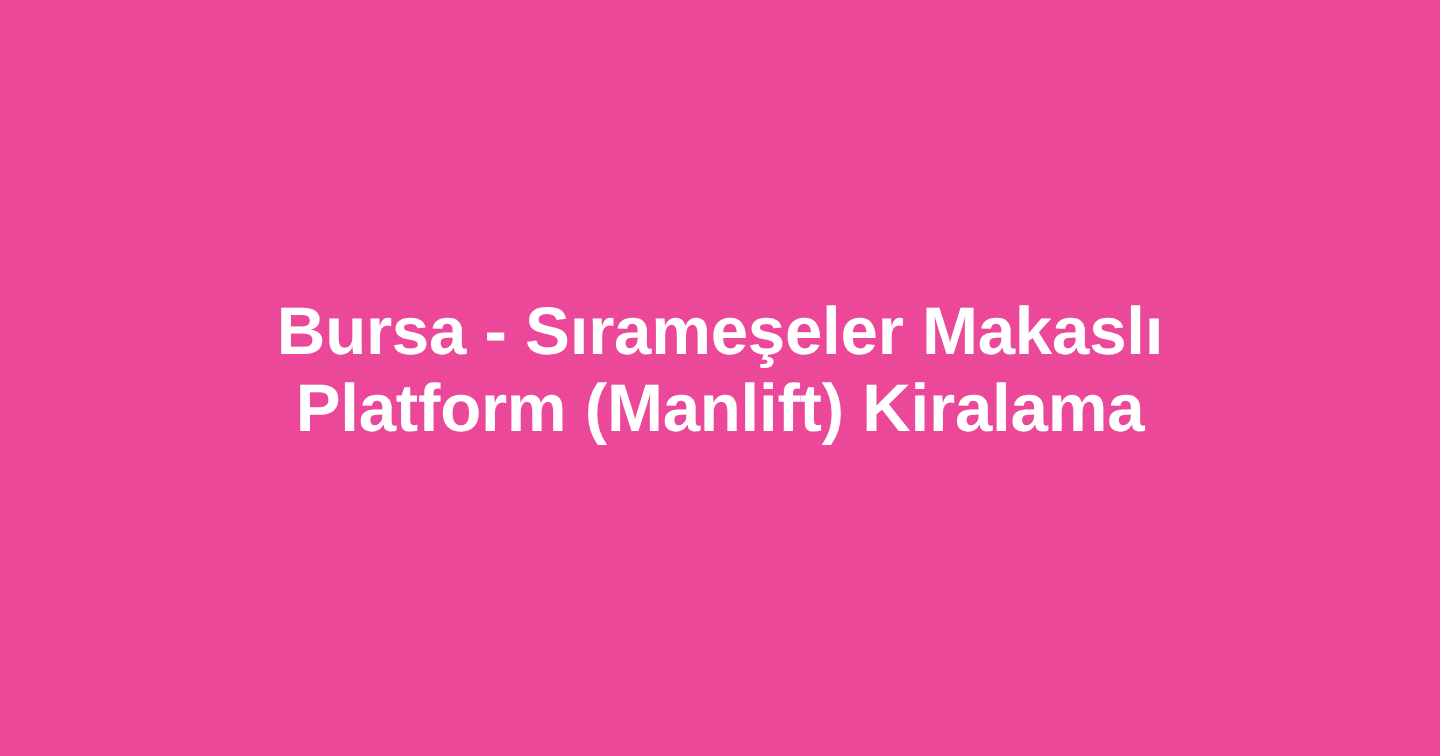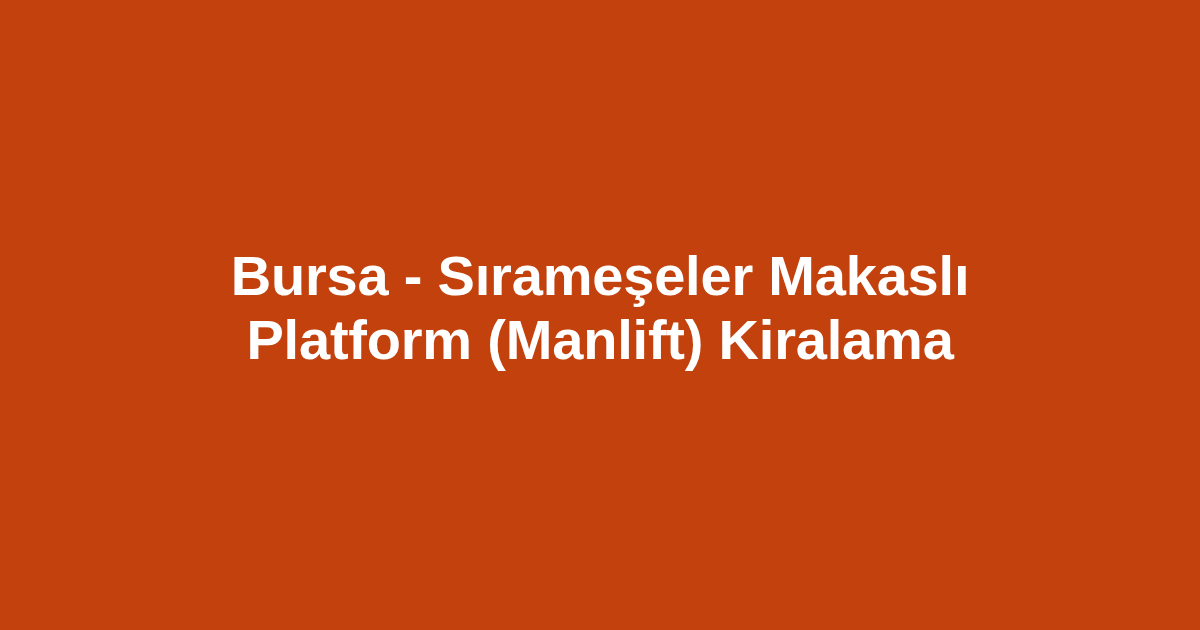--- a/index.html
+++ b/index.html
@@ -16,21 +16,21 @@
   }
 
   .share-card {
     position: relative;
     box-sizing: border-box;
     width: 1200px;
     height: 630px;
     display: flex;
     align-items: center;
     justify-content: center;
-    background: #c2410c;
+    background: #ec4899;
   }
 
   .card-inner {
     width: 1060px;
     display: flex;
     flex-direction: column;
     align-items: center;
     justify-content: center;
     
     margin-top: -14px;

